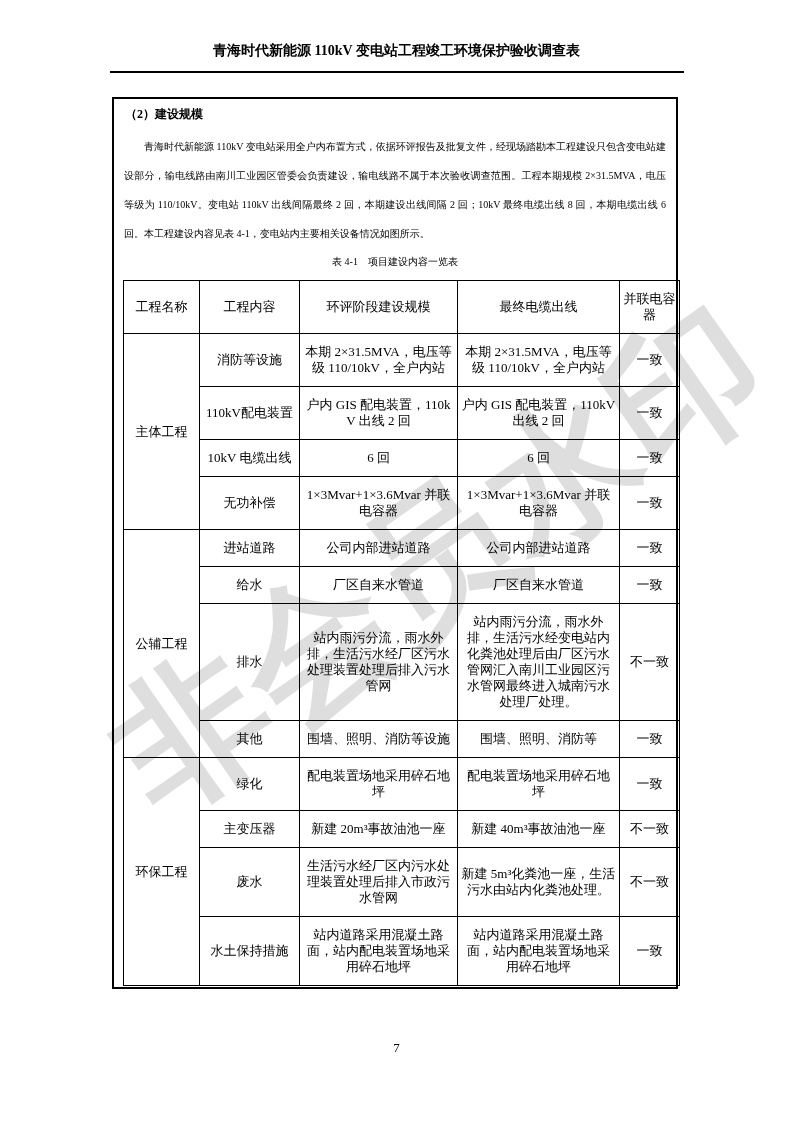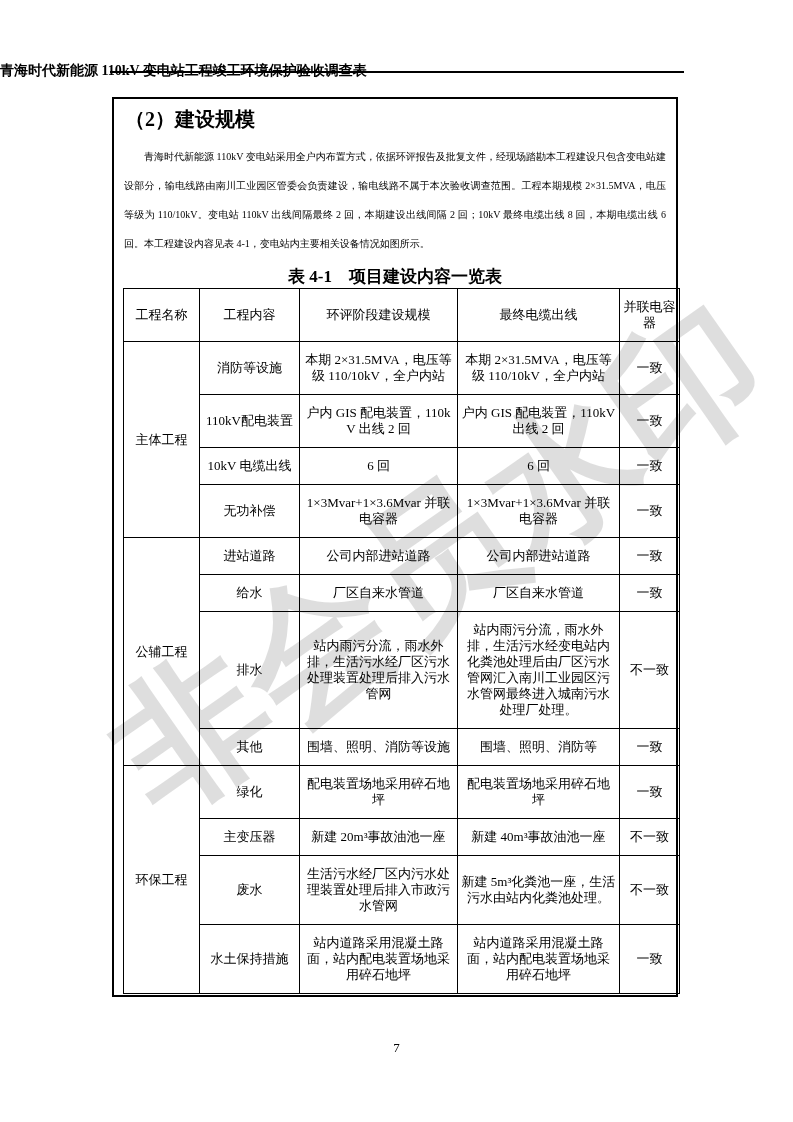--- a/index.html
+++ b/index.html
@@ -10,40 +10,40 @@
   }
   .watermark {
     position:absolute; left:60px; top:460px; width:780px;
     font-size:150px; line-height:1.2; white-space:nowrap;
     color:rgba(0,0,0,0.13); font-weight:bold;
     transform:rotate(-35deg); transform-origin:center;
     z-index:0; pointer-events:none; user-select:none;
     font-family:"Liberation Sans","DejaVu Sans",sans-serif;
   }
   .header-title {
-    position:absolute; top:62px; left:0; width:100%;
-    font-weight:bold; font-size:14px; z-index:1;
+    position:absolute; top:42px; left:0; width:100%;
+    text-align:center; font-weight:bold; font-size:14px; z-index:1;
   }
   .header-rule {
     position:absolute; top:71px; left:110px; width:574px;
     border-top:2px solid #000; z-index:1;
   }
   .outer-box {
     position:absolute; left:112px; top:97px; width:566px;
     border:2px solid #000; box-sizing:border-box;
     padding:6px 9px 1px 9px; z-index:1; background:transparent;
   }
-  .section-heading { font-size:20px; font-weight:bold; margin:1px 0 9px 2px; }
+  .section-heading { font-size:12px; font-weight:bold; margin:1px 0 9px 2px; }
   .body-para {
     font-size:10px; line-height:29px; text-align:justify;
     text-indent:2em; margin:0 1px;
   }
   .table-caption {
-    text-align:center; font-weight:bold; font-size:17px;
-    margin:7px 0 0 0;
+    text-align:center; font-weight:normal; font-size:10px;
+    margin:7px 0 11px 0;
   }
   table.main {
     border-collapse:collapse; table-layout:fixed; width:556px;
     margin:0 auto; font-size:13px; line-height:16px;
     border:1.5px solid #000;
   }
   table.main th, table.main td {
     border:1px solid #000; text-align:center; vertical-align:middle;
     padding:10px 3px; font-weight:normal; overflow:hidden;
     word-break:break-all;

